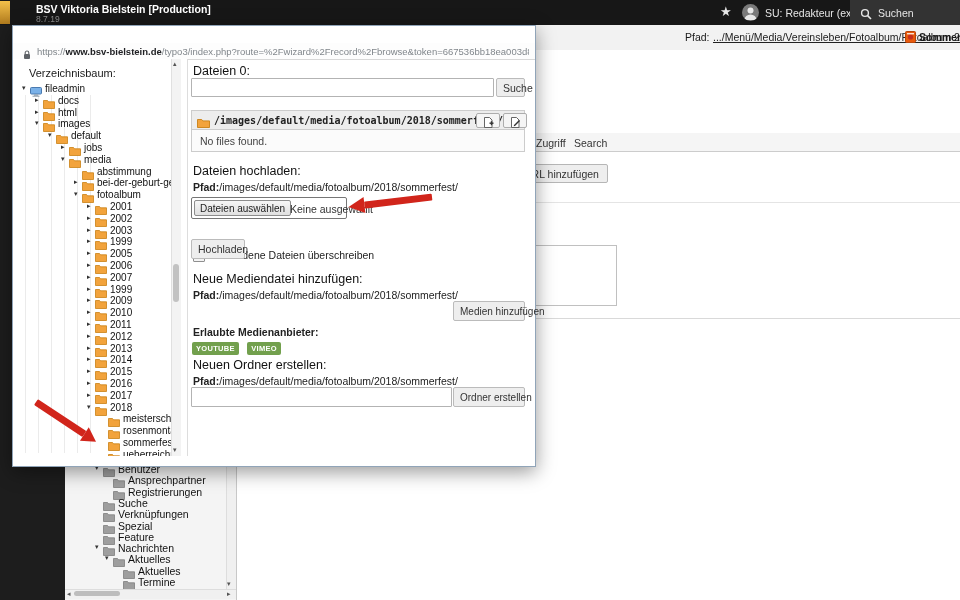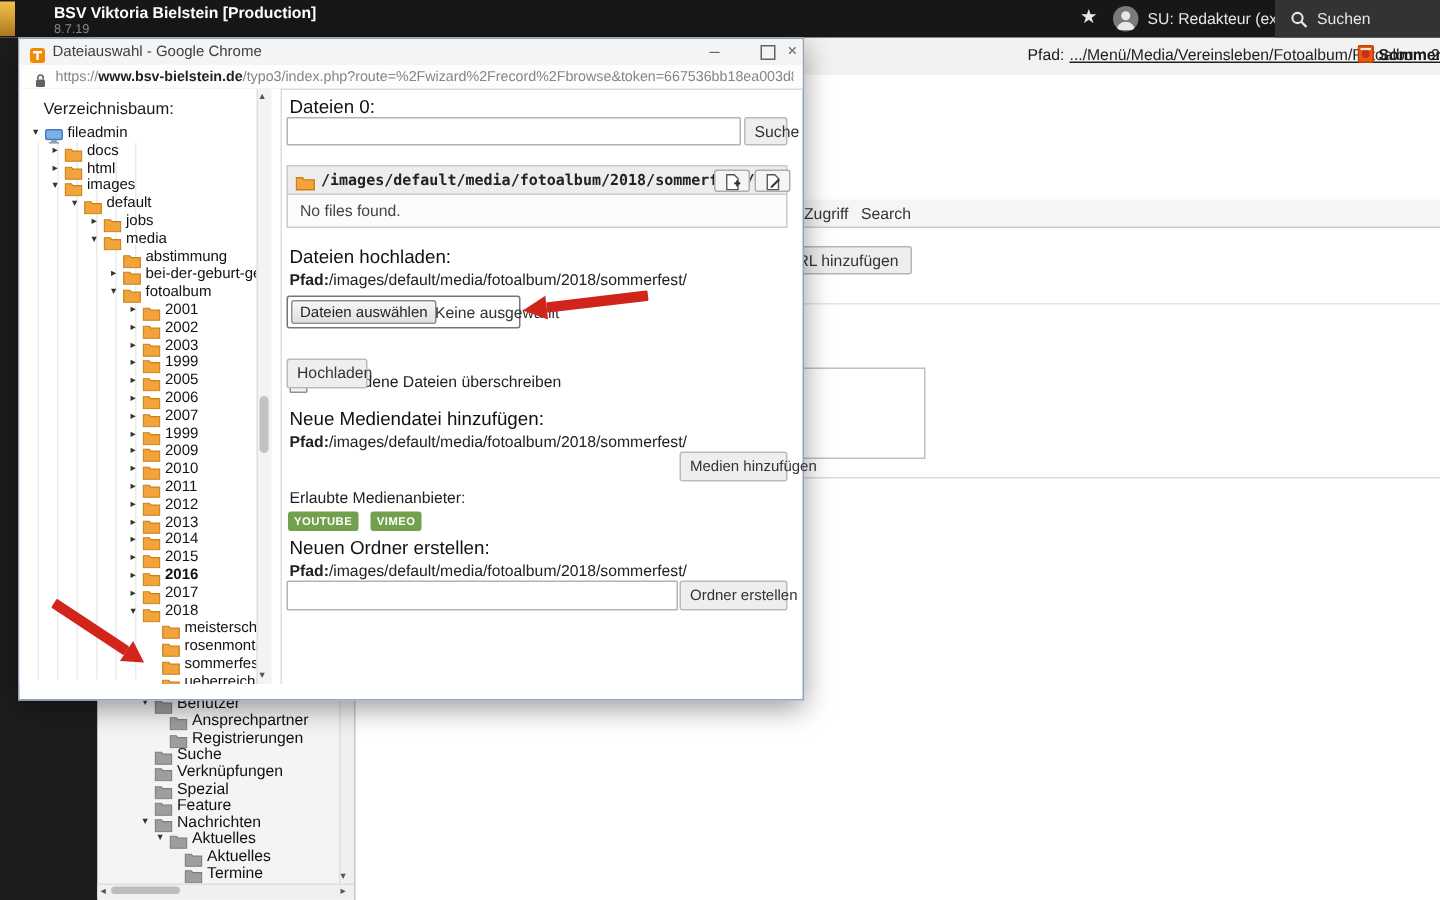--- a/index.html
+++ b/index.html
@@ -213,33 +213,20 @@
     </div>
 </div>
 <div class="abs pt-vscroll"></div>
 <div class="abs pt-vdown">▾</div>
 <div class="abs pt-hscroll"></div>
 <div class="abs pt-hthumb"></div>
 <div class="abs pt-hleft">◂</div>
 <div class="abs pt-hright">▸</div>
 
 <div class="abs popup">
-  <div class="abs win-titlebar">
-    <div class="abs win-icon">
-      <svg width="10" height="10" viewBox="0 0 10 10">
-          <rect x="0" y="0" width="10" height="10" rx="2" fill="#f08a00"></rect>
-          <rect x="2" y="2" width="6" height="1.6" fill="#fff"></rect>
-          <rect x="4.2" y="2" width="1.6" height="6" fill="#fff"></rect>
-        </svg>
-    </div>
-    <div class="abs win-title">Dateiauswahl - Google Chrome</div>
-    <div class="abs win-min">–</div>
-    <div class="abs win-max"></div>
-    <div class="abs win-close">×</div>
-  </div>
   <div class="abs win-urlbar">
     <div class="abs lock-icon">
       <svg width="8" height="10" viewBox="0 0 8 10">
           <rect x="1" y="4" width="6" height="5" rx="1" fill="#5f6368"></rect>
           <path d="M2.2 4 v-1.2 a1.8 1.8 0 0 1 3.6 0 V4" fill="none" stroke="#5f6368" stroke-width="1.1"></path>
         </svg>
     </div>
     <div class="abs url-text"><span>https://</span><b>www.bsv-bielstein.de</b><span>/typo3/index.php?route=%2Fwizard%2Frecord%2Fbrowse&amp;token=667536bb18ea003d87312cc8d2b8b558381…</span></div>
   </div>
 
@@ -426,21 +413,21 @@
           <span class="ticon" style="left: 82px;"><svg width="12" height="10" viewBox="0 0 12 10">
               <path d="M0.5 1.5 h4 l1.1 1.3 h5.9 v6.7 h-11 z" fill="#f2a33c" stroke="#c98014" stroke-width="0.8"></path>
             </svg></span>
           <span class="tree-label" style="position: absolute; left: 97px; top: 0px;">2015</span>
         </div>
         <div class="tree-row" style="top: 319px; left: 0px;">
           <span class="exp" style="left: 74px;">▸</span>
           <span class="ticon" style="left: 82px;"><svg width="12" height="10" viewBox="0 0 12 10">
               <path d="M0.5 1.5 h4 l1.1 1.3 h5.9 v6.7 h-11 z" fill="#f2a33c" stroke="#c98014" stroke-width="0.8"></path>
             </svg></span>
-          <span class="tree-label" style="position: absolute; left: 97px; top: 0px; font-weight: bold;">2016</span>
+          <span class="tree-label" style="position: absolute; left: 97px; top: 0px;">2016</span>
         </div>
         <div class="tree-row" style="top: 330.8px; left: 0px;">
           <span class="exp" style="left: 74px;">▸</span>
           <span class="ticon" style="left: 82px;"><svg width="12" height="10" viewBox="0 0 12 10">
               <path d="M0.5 1.5 h4 l1.1 1.3 h5.9 v6.7 h-11 z" fill="#f2a33c" stroke="#c98014" stroke-width="0.8"></path>
             </svg></span>
           <span class="tree-label" style="position: absolute; left: 97px; top: 0px;">2017</span>
         </div>
         <div class="tree-row" style="top: 342.6px; left: 0px;">
           <span class="exp" style="left: 74px;">▾</span>
@@ -516,21 +503,21 @@
     <span class="fi-btn">Dateien auswählen</span>
     <span class="fi-text">Keine ausgewählt</span>
   </div>
   <div class="abs chkbox"></div>
   <div class="abs chklabel">Vorhandene Dateien überschreiben</div>
   <button class="btn" style="left:178px;top:213px;width:54px;height:20px;">Hochladen</button>
 
   <div class="abs h-section" style="left:180px;top:246px;">Neue Mediendatei hinzufügen:</div>
   <div class="abs pfad-line" style="left:180px;top:263px;"><b>Pfad:</b><span>/images/default/media/fotoalbum/2018/sommerfest/</span></div>
   <button class="btn" style="left:440px;top:275px;width:72px;height:20px;font-size:10px;">Medien hinzufügen</button>
-  <div class="abs pfad-line" style="left:180px;top:300px;font-weight:normal;">Erlaubte Medienanbieter:</div>
+  <div class="abs pfad-line" style="left:180px;top:300px;font-weight:bold;">Erlaubte Medienanbieter:</div>
   <div class="abs" style="left:179px;top:311px;">
     <span class="badge">YOUTUBE</span>
     <span class="badge">VIMEO</span>
   </div>
 
   <div class="abs h-section" style="left:180px;top:332px;">Neuen Ordner erstellen:</div>
   <div class="abs pfad-line" style="left:180px;top:349px;"><b>Pfad:</b><span>/images/default/media/fotoalbum/2018/sommerfest/</span></div>
   <input class="inp" style="left: 178px; top: 361px; width: 261px; height: 20px;">
   <button class="btn" style="left:440px;top:361px;width:72px;height:20px;font-size:10px;">Ordner erstellen</button>
 </div>

